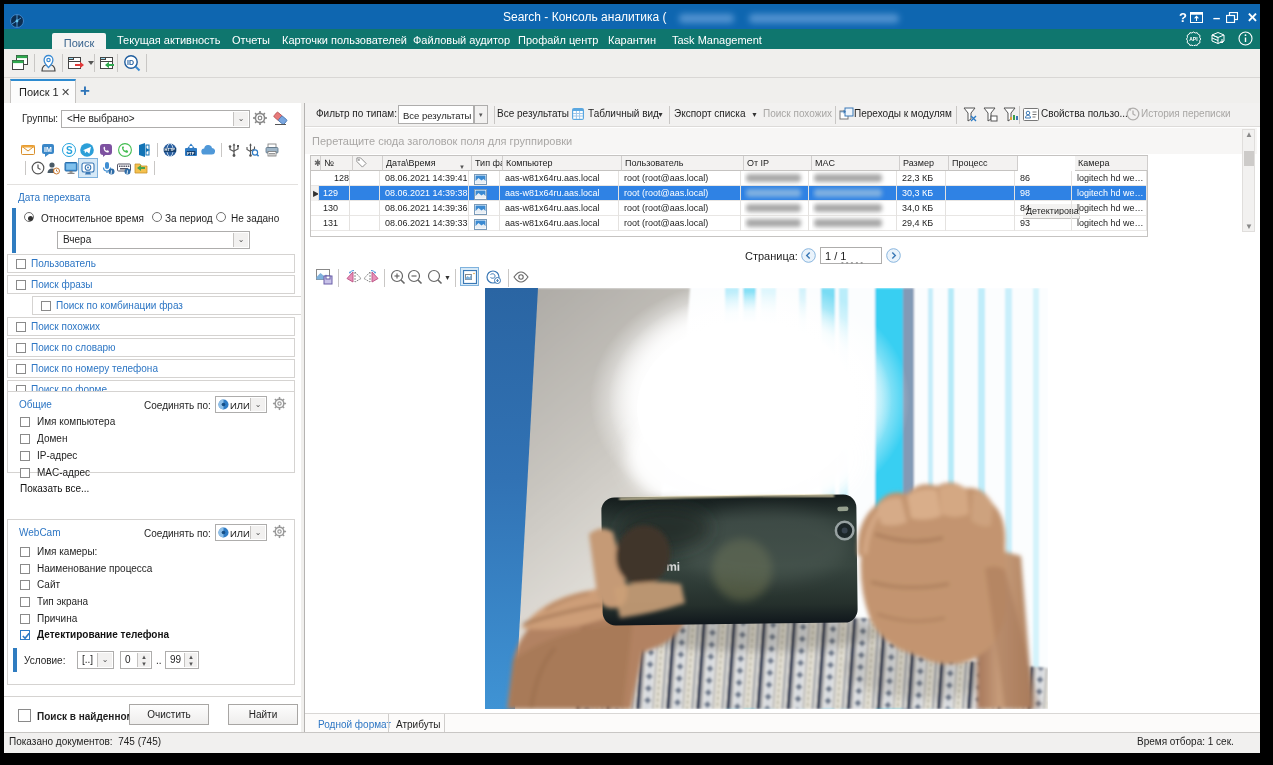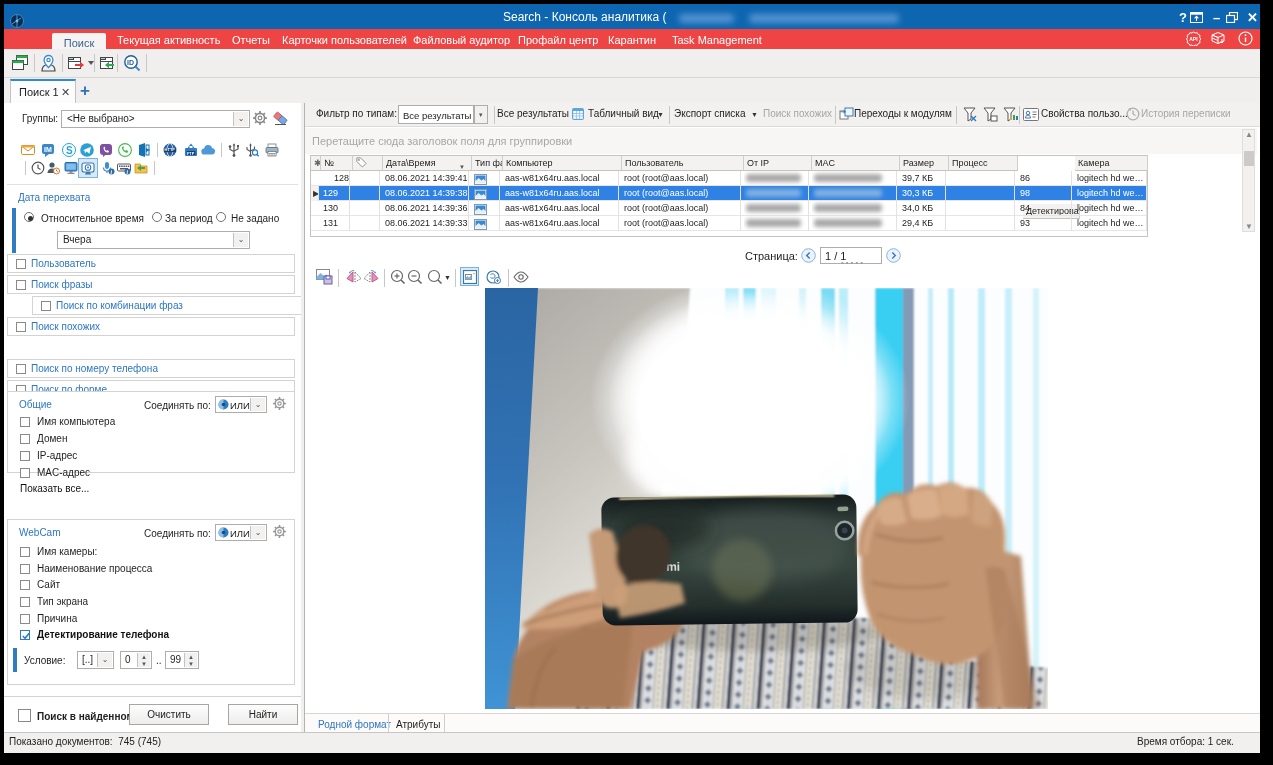--- a/index.html
+++ b/index.html
@@ -6,21 +6,21 @@
   html,body { width:1273px; height:765px; overflow:hidden; }
   body { background:#000; font-family:"Liberation Sans", sans-serif; font-size:10.5px; color:#1e1e1e; }
   .abs { position:absolute; }
   #app { position:absolute; left:4px; top:4px; width:1256px; height:749px; background:#fff; }
   
   #titlebar { position:absolute; left:0; top:0; width:1256px; height:25px; background:#0e66b0; }
   #title-text { position:absolute; left:499px; top:6px; color:#fff; font-size:12px; }
   .blur-smudge { position:absolute; background:#6ba3dc; border-radius:4px; filter:blur(3px); opacity:.75; }
   .wbtn { position:absolute; top:8px; color:#fff; font-size:13px; font-weight:bold; }
   
-  #menubar { position:absolute; left:0; top:25px; width:1256px; height:24px; background:#ef4444; }
+  #menubar { position:absolute; left:0; top:25px; width:1256px; height:24px; background:#0f766e; }
   .mtab { position:absolute; top:0; height:24px; line-height:23px; color:#fff; font-size:11px; }
   #mtab-active { position:absolute; left:48px; top:4px; width:54px; height:20px; background:#f5f4f3; color:#39638d; text-align:center; line-height:20px; font-size:11px; border-radius:2px 2px 0 0; }
   
   #toolbar { position:absolute; left:0; top:45px; width:1256px; height:29px; background:#f0efed; border-bottom:1px solid #d9d7d5; }
   .tsep { position:absolute; top:5px; width:1px; height:18px; background:#c9c7c5; }
   
   #tabstrip { position:absolute; left:0; top:74px; width:1256px; height:25px; background:#f0efed; }
   #doctab { position:absolute; left:6px; top:1px; width:66px; height:24px; background:#fcfcfc; border:1px solid #c5c3c1; border-top:2px solid #2e8bd0; border-bottom:none; font-size:11px; }
   
   #leftpanel { position:absolute; left:0; top:99px; width:297px; height:632px; background:#fff; overflow:hidden; font-size:10px; }
@@ -325,20 +325,21 @@
     <span class="abs" style="left:227px;top:110px;">Не задано</span>
     <div class="combo" style="left:53px;top:128px;width:193px;height:18px;">
         <span style="position:absolute;left:5px;top:2px;">Вчера</span>
         <span class="btn" style="font-size:8px;line-height:14px;">⌄</span>
       </div>
 
     <div class="cbrow" style="top:151px;"><span class="cb"></span><span class="bluetxt">Пользователь</span></div>
     <div class="cbrow" style="top:172px;"><span class="cb"></span><span class="bluetxt">Поиск фразы</span></div>
     <div class="cbrow" style="top:193px;margin-left:25px;"><span class="cb"></span><span class="bluetxt">Поиск по комбинации фраз</span></div>
     <div class="cbrow" style="top:214px;"><span class="cb"></span><span class="bluetxt">Поиск похожих</span></div>
+    <div class="cbrow" style="top:235px;"><span class="cb"></span><span class="bluetxt">Поиск по словарю</span></div>
     <div class="cbrow" style="top:256px;"><span class="cb"></span><span class="bluetxt">Поиск по номеру телефона</span></div>
     <div class="cbrow" style="top:277px;"><span class="cb"></span><span class="bluetxt">Поиск по форме</span></div>
 
     <div class="sect" style="top:288px;height:82px;">
       <span class="abs bluetxt" style="left:11px;top:7px;">Общие</span>
       <span class="abs" style="left:136px;top:8px;">Соединять по:</span>
       <div class="combo" style="left:207px;top:4px;width:52px;height:17px;">
           <svg width="11" height="11" viewBox="0 0 12 12" style="position:absolute;left:2px;top:2px;">
             <circle cx="6" cy="6" r="5.5" fill="#2f7cc5"></circle>
             <path d="M6 .5a5.5 5.5 0 000 11z" fill="#8fc0e8"></path>
@@ -519,21 +520,21 @@
         <div class="gc" style="left:72px;width:86px;">08.06.2021 14:39:41</div>
         <div class="gc" style="left:161px;width:28px;"><svg width="13" height="11" viewBox="0 0 13 11" style="margin-top:3px;">
               <rect x=".5" y=".5" width="12" height="10" fill="#fff" stroke="#7a9ab8"></rect>
               <rect x="1.5" y="1.5" width="10" height="5.5" fill="#3a8ad2"></rect>
               <path d="M1.5 7l3-3 3 2.5 2-1.5 2 2v2.5h-10z" fill="#e8eef4"></path>
             </svg></div>
         <div class="gc" style="left:192px;width:116px;">aas-w81x64ru.aas.local</div>
         <div class="gc" style="left:311px;width:119px;">root (root@aas.local)</div>
         <div class="gc" style="left:433px;width:65px;"><span class="smudge" style="background:#a8a8a8;"></span></div>
         <div class="gc" style="left:501px;width:85px;"><span class="smudge" style="background:#a8a8a8;width:68px;"></span></div>
-        <div class="gc" style="left:589px;width:46px;">39,7 КБ</div>
+        <div class="gc" style="left:589px;width:46px;">22,3 КБ</div>
         <div class="gc" style="left:638px;width:66px;"></div>
         <div class="gc" style="left:707px;width:54px;">86</div>
         <div class="gc" style="left:764px;width:72px;">logitech hd we…</div>
       </div>
       <div class="grow sel" style="top:30px;">
         <div class="gc" style="left:0;width:8px;color:#fff;font-size:8px;background:#f3f2f1;color:#333;">▶</div>
         <div class="gc" style="left:10px;width:29px;">129</div>
         <div class="gc" style="left:42px;width:27px;"></div>
         <div class="gc" style="left:72px;width:86px;">08.06.2021 14:39:38</div>
         <div class="gc" style="left:161px;width:28px;"><svg width="13" height="11" viewBox="0 0 13 11" style="margin-top:3px;">

